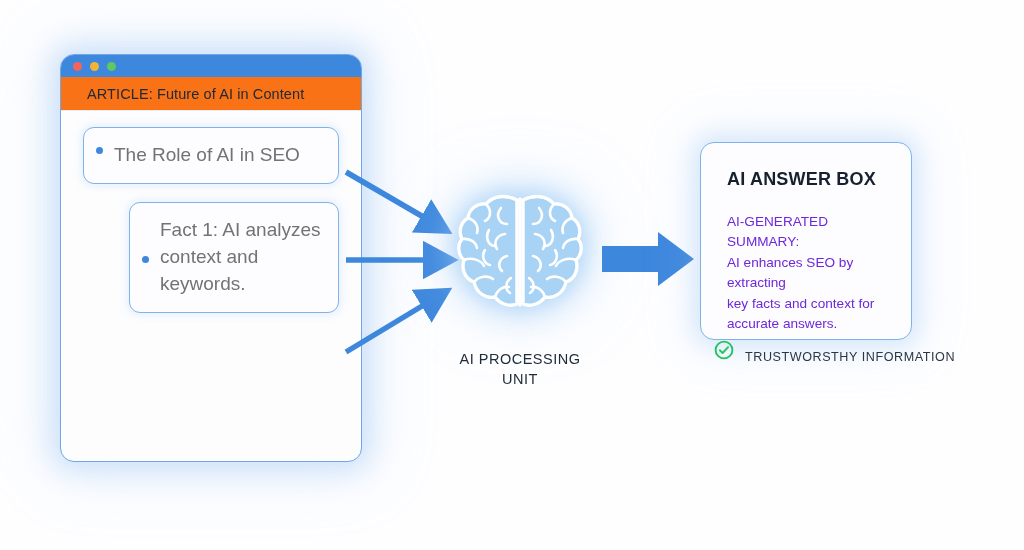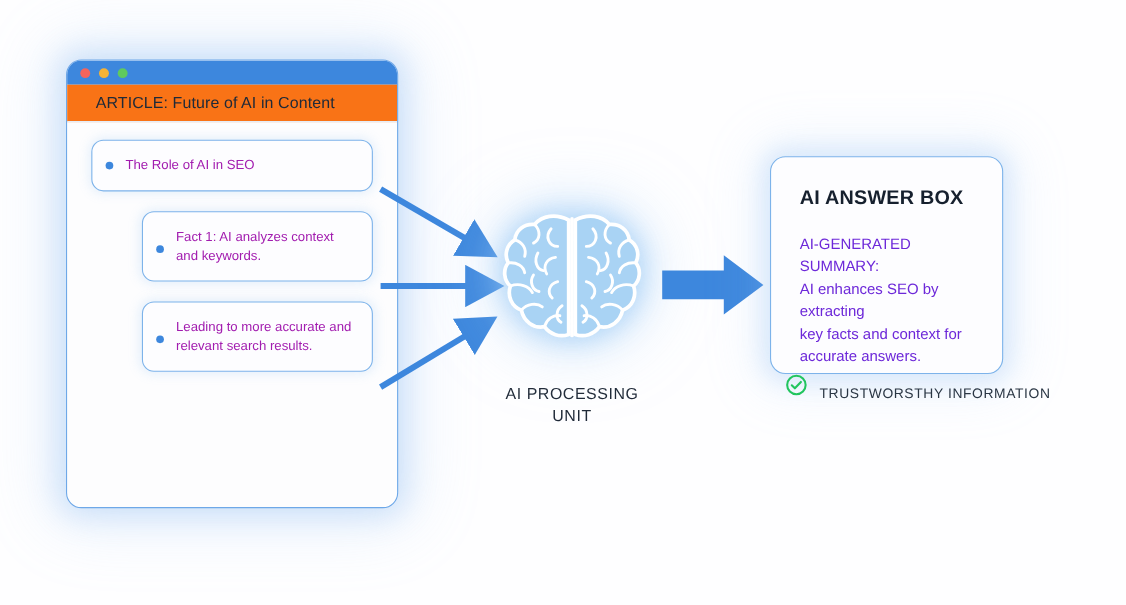--- a/index.html
+++ b/index.html
@@ -85,23 +85,23 @@
   .fact-card.tall { min-height: 50px; align-items: center; margin-left: 46px; }
   .bullet {
     width: 7px;
     height: 7px;
     border-radius: 50%;
     background: #3d87dd;
     flex: 0 0 auto;
     margin-top: 5px;
   }
   .fact-text {
-    font-size: 12px;
+    font-size: 19px;
     line-height: 1.42;
-    color: #a21caf;
+    color: #737373;
   }
 
   
   #left-arrows {
     position: absolute;
     left: 340px;
     top: 160px;
     width: 130px;
     height: 200px;
   }
@@ -205,24 +205,20 @@
       <div class="fact-card">
         <span class="bullet"></span>
         <span class="fact-text">The Role of AI in SEO</span>
       </div>
 
       <div class="fact-card tall">
         <span class="bullet"></span>
         <span class="fact-text">Fact 1: AI analyzes context and keywords.</span>
       </div>
 
-      <div class="fact-card tall">
-        <span class="bullet"></span>
-        <span class="fact-text">Leading to more accurate and relevant search results.</span>
-      </div>
 
     </div>
   </div>
 
   <div id="left-arrows">
     <svg width="130" height="200" viewBox="0 0 130 200">
       <defs>
         <marker id="ah" markerWidth="7" markerHeight="7" refX="2.2" refY="3.5" orient="auto">
           <path d="M0,0 L6.5,3.5 L0,7 z" fill="#3d87dd"></path>
         </marker>

